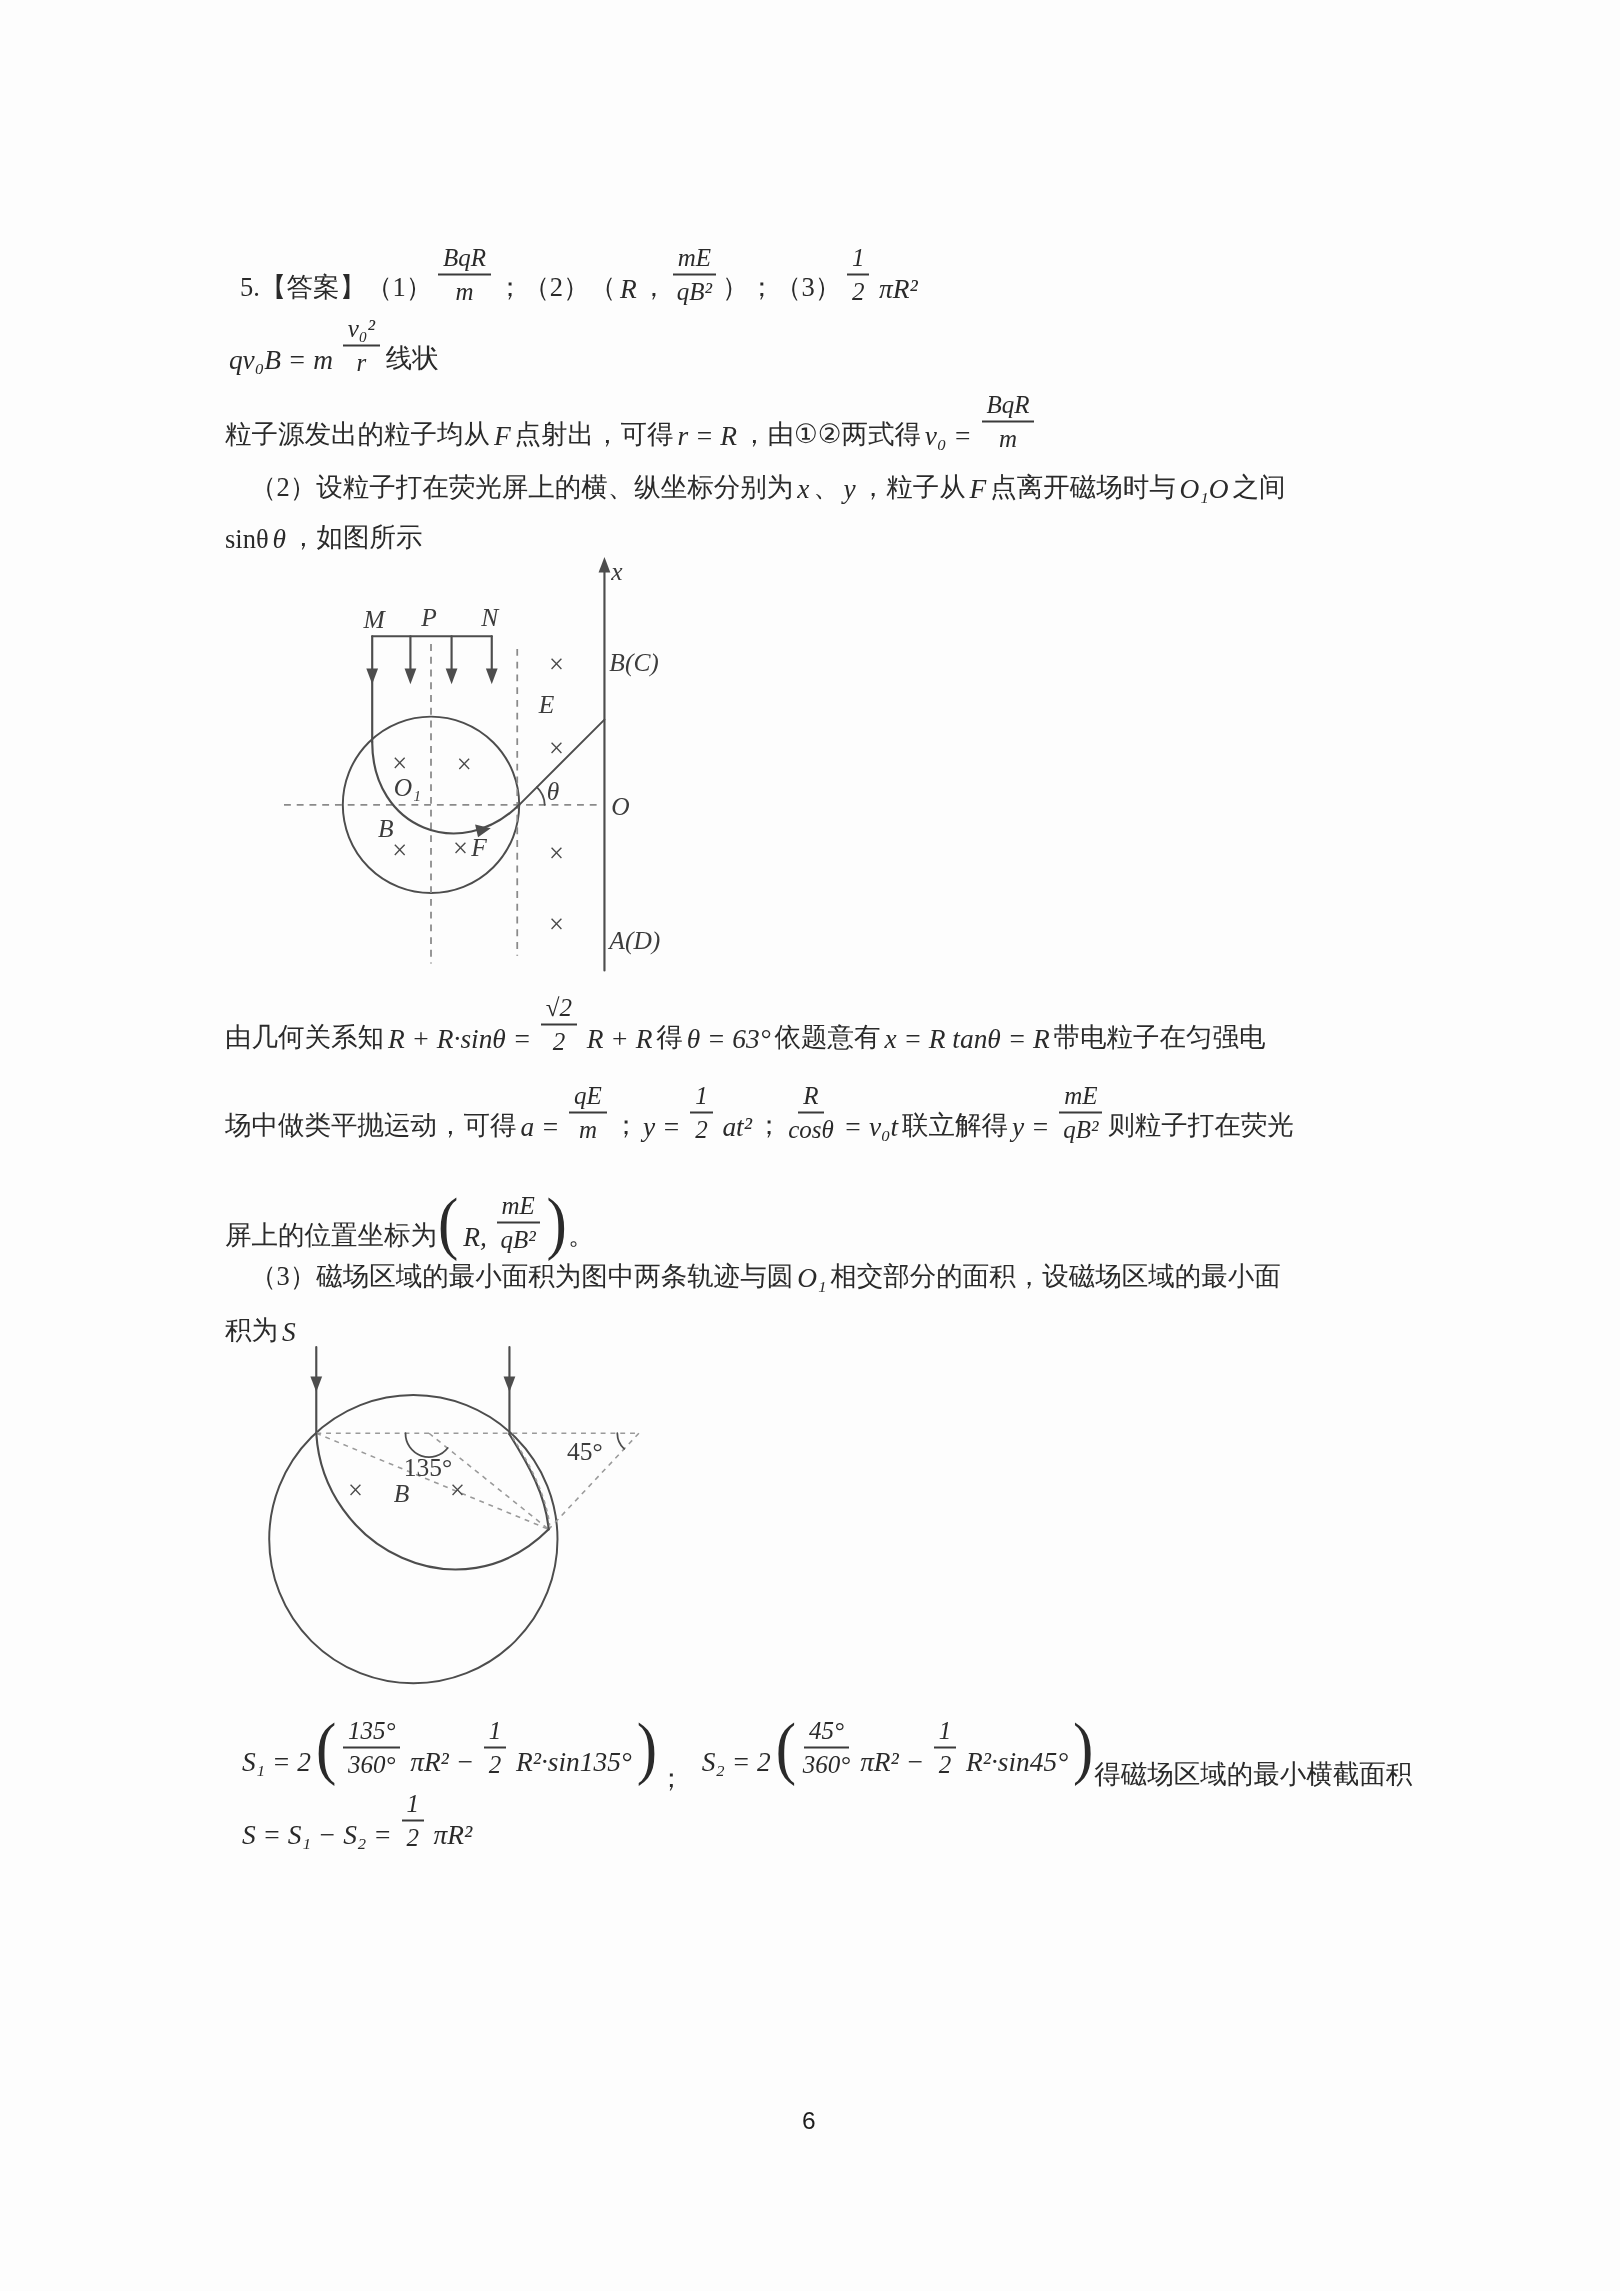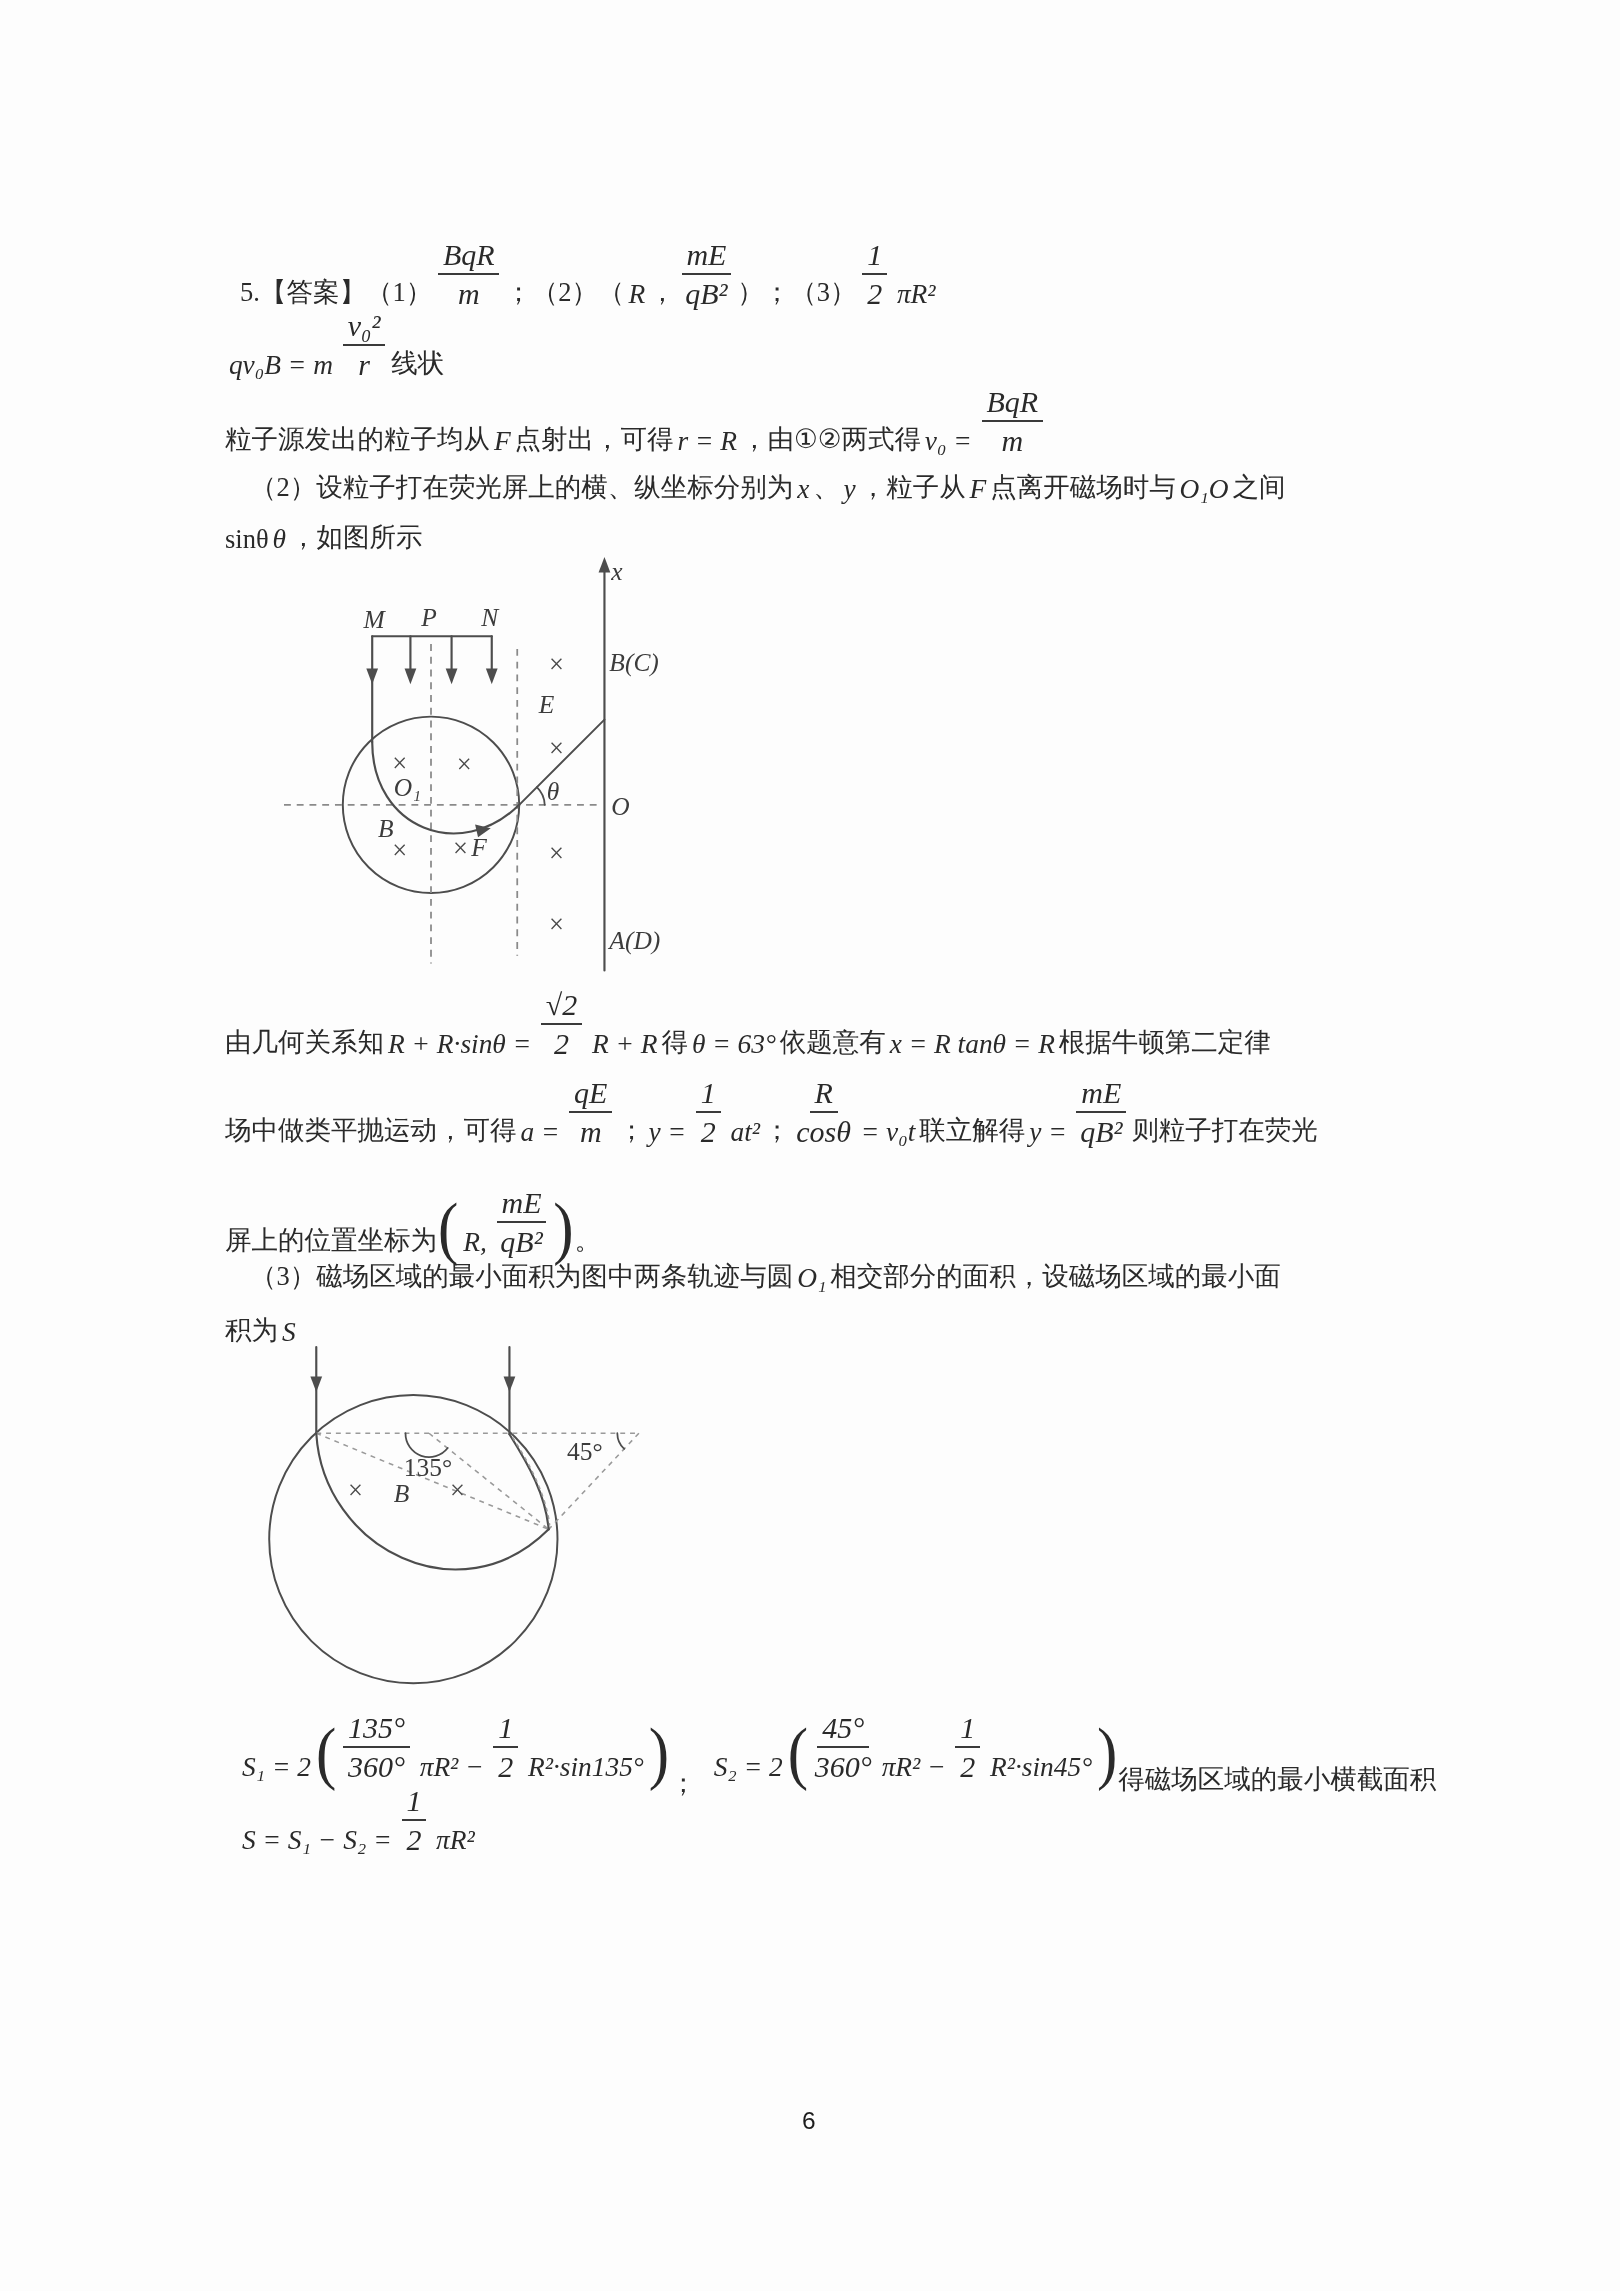--- a/index.html
+++ b/index.html
@@ -8,21 +8,21 @@
     font-family:"Liberation Serif","DejaVu Serif",serif;color:#262626;overflow:hidden;
   }
   .line{
     position:absolute;display:flex;align-items:flex-end;white-space:nowrap;
     transform:translateY(-50%);color:#2a2a2a;
   }
   .cjk{font-family:"Liberation Serif","DejaVu Serif","DejaVu Sans",serif;font-size:26.5px;white-space:pre;}
   .math{font-family:"Liberation Serif","DejaVu Serif",serif;font-style:italic;font-size:27.4px;margin:0 3.9px;white-space:pre;}
   .frac{
     display:inline-flex;flex-direction:column;align-items:center;margin:0 5.9px;
-    font-family:"Liberation Serif","DejaVu Serif",serif;font-style:italic;font-size:30px;line-height:1.1;
+    font-family:"Liberation Serif","DejaVu Serif",serif;font-style:italic;font-size:25px;line-height:1.1;
   }
   .frac .num{border-bottom:2px solid #3a3a3a;padding:0 4.9px 2px;}
   .frac .den{padding-top:2px;}
   .bigp{font-size:61px;font-weight:400;font-family:"Liberation Serif","DejaVu Serif",serif;line-height:1;margin:0 1px;color:#2a2a2a;transform:scaleY(1.15);}
   .rel{position:relative;}
   svg{position:absolute;overflow:visible;}
   svg text{font-family:"Liberation Serif","DejaVu Serif","DejaVu Sans",serif;font-size:26px;fill:#3c3c3c;font-style:italic;}
   svg text.cross{font-style:normal;font-size:27px;fill:#4a4a4a;}
   .solid{stroke:#4d4d4d;stroke-width:2.2;fill:none;stroke-linecap:round;}
   .dash{stroke:#8a8a8a;stroke-width:1.8;fill:none;stroke-dasharray:7 6;}
@@ -143,21 +143,21 @@
     <span class="math">R + R·sinθ =</span>
     <span class="frac">
       <span class="num">√2</span>
       <span class="den">2</span>
     </span>
     <span class="math">R + R</span>
     <span class="cjk">得</span>
     <span class="math">θ = 63°</span>
     <span class="cjk">依题意有</span>
     <span class="math">x = R tanθ = R</span>
-    <span class="cjk">根据牛顿第二定律</span>
+    <span class="cjk">带电粒子在匀强电</span>
   </div>
 <div class="line" style="left:225px;top:1112px">
     <span class="cjk">场中做类平抛运动，可得</span>
     <span class="math">a =</span>
     <span class="frac">
       <span class="num">qE</span>
       <span class="den">m</span>
     </span>
     <span class="cjk">；</span>
     <span class="math">y =</span>

